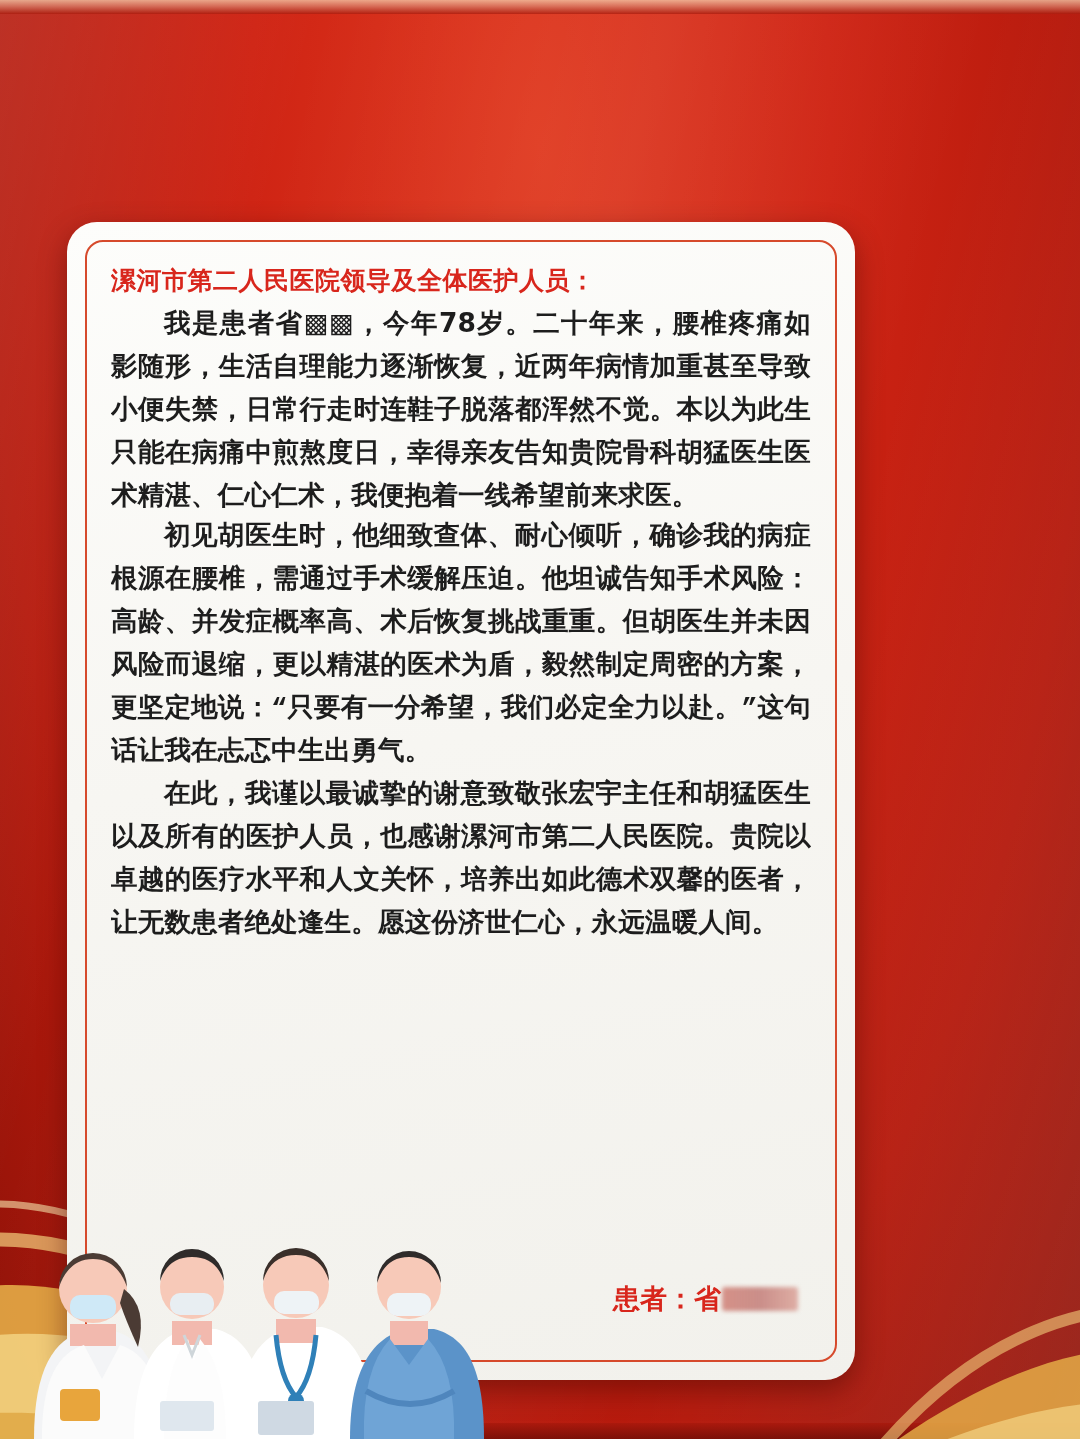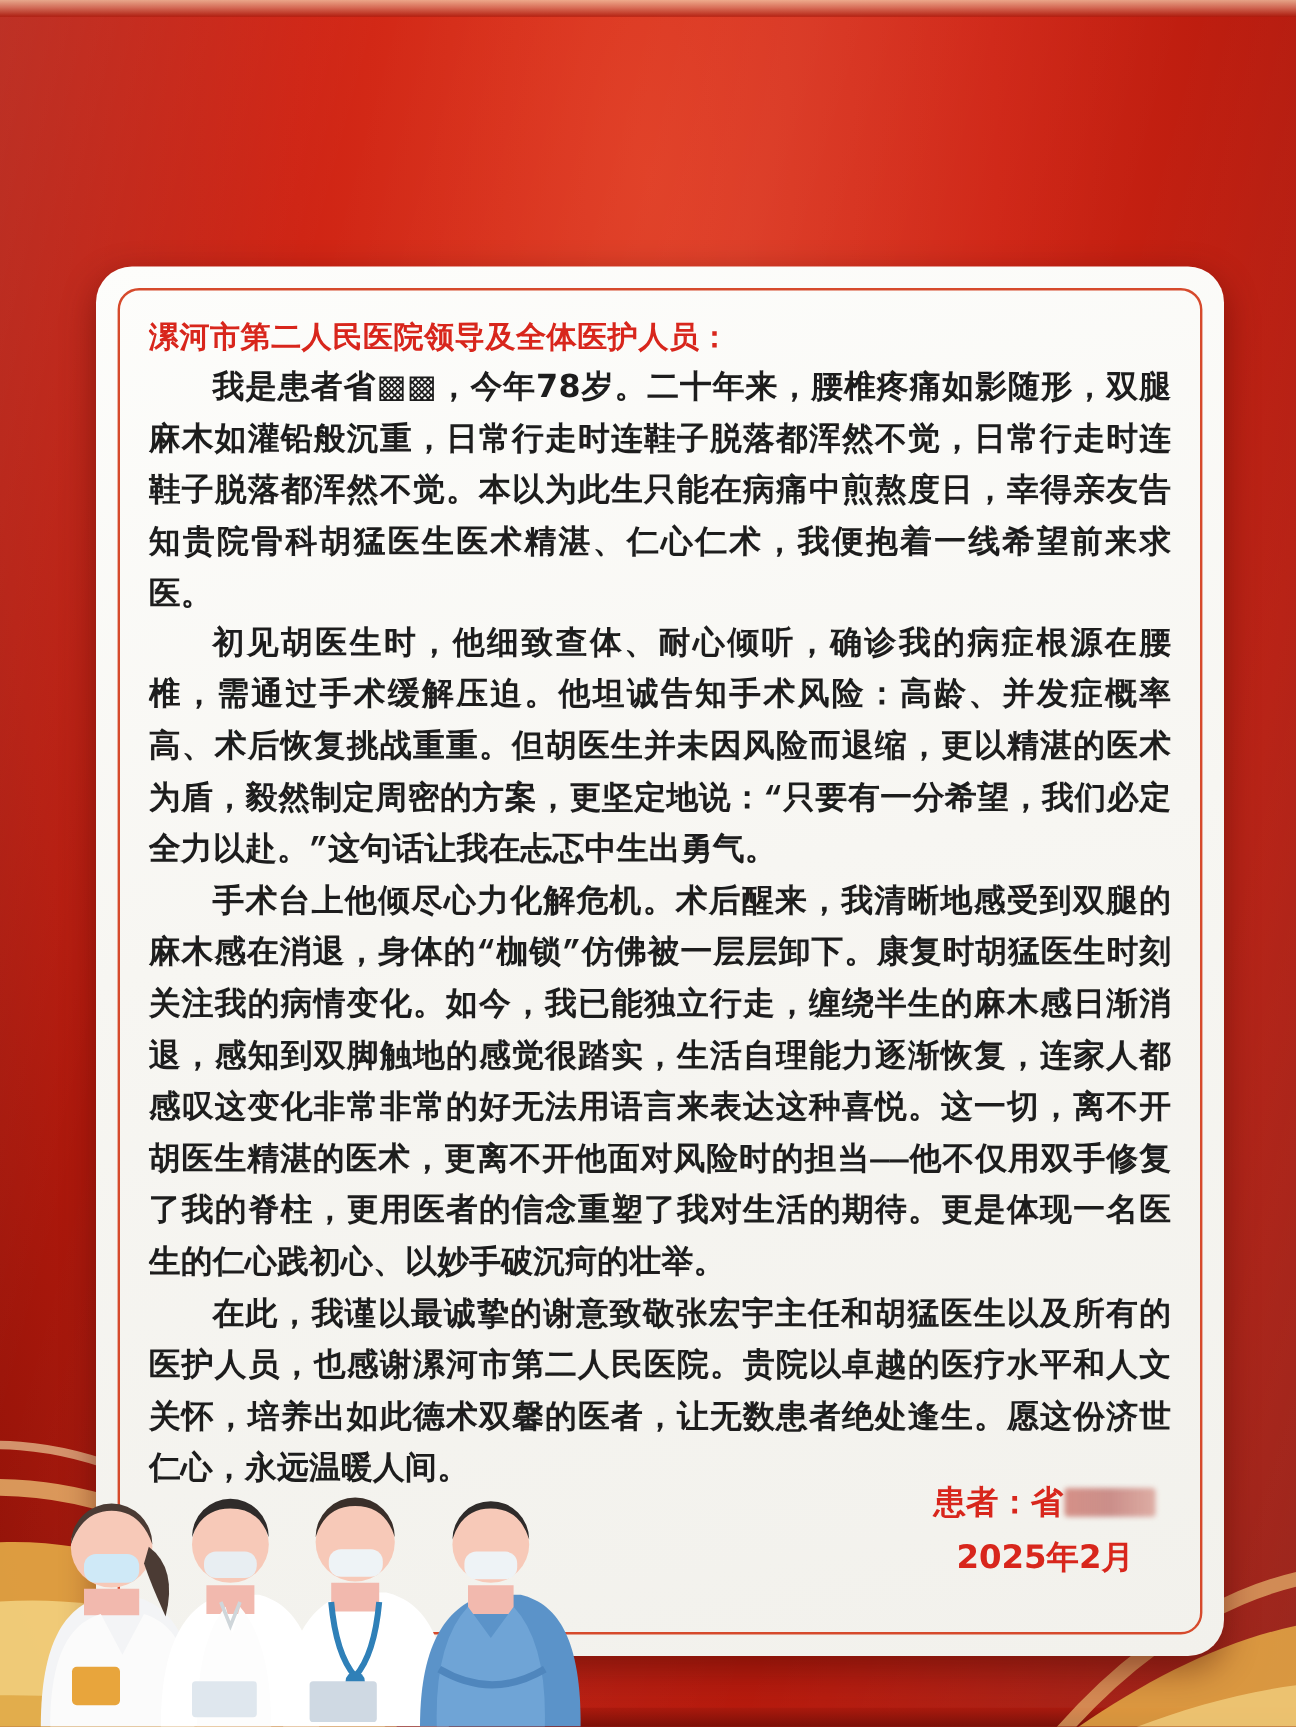--- a/index.html
+++ b/index.html
@@ -75,23 +75,23 @@
     -webkit-background-clip: text;
     background-clip: text;
     -webkit-text-fill-color: transparent;
     text-shadow: 0 4px 6px rgba(90,10,4,.45);
     filter: drop-shadow(2px 3px 2px rgba(110,18,6,.6));
   }
 
   
   .letter-card {
     position: absolute;
-    left: 80px;
+    left: 67px;
     top: 222px;
-    width: 940px;
+    width: 788px;
     height: 1158px;
     background: linear-gradient(170deg, #fdfdfb 0%, #f7f6f2 45%, #f2f1ec 100%);
     border-radius: 30px;
     box-shadow: 0 10px 28px rgba(60,6,2,.45);
   }
   .letter-inner-border {
     position: absolute;
     left: 18px; top: 18px; right: 18px; bottom: 18px;
     border: 2px solid #d64a2c;
     border-radius: 18px;
@@ -186,31 +186,29 @@
   </svg>
 
 
   <div class="letter-card">
     <div class="letter-inner-border"></div>
 
     <div class="letter-body">
 
       <div class="salutation">漯河市第二人民医院领导及全体医护人员：</div>
 
-      <p class="para">我是患者省▩▩，今年78岁。二十年来，腰椎疼痛如影随形，双腿麻木如灌铅般沉重，日常行走时连鞋子脱落都浑然不觉，日常行走时连鞋子脱落都浑然不觉。本以为此生只能在病痛中煎熬度日，幸得亲友告知贵院骨科胡猛医生医术精湛、仁心仁术，我便抱着一线希望前来求医。</p>
+      <p class="para">我是患者省▩▩，今年78岁。二十年来，腰椎疼痛如影随形，生活自理能力逐渐恢复，近两年病情加重甚至导致小便失禁，日常行走时连鞋子脱落都浑然不觉。本以为此生只能在病痛中煎熬度日，幸得亲友告知贵院骨科胡猛医生医术精湛、仁心仁术，我便抱着一线希望前来求医。</p>
       <p class="para">初见胡医生时，他细致查体、耐心倾听，确诊我的病症根源在腰椎，需通过手术缓解压迫。他坦诚告知手术风险：高龄、并发症概率高、术后恢复挑战重重。但胡医生并未因风险而退缩，更以精湛的医术为盾，毅然制定周密的方案，更坚定地说：“只要有一分希望，我们必定全力以赴。”这句话让我在忐忑中生出勇气。</p>
-      <p class="para">手术台上他倾尽心力化解危机。术后醒来，我清晰地感受到双腿的麻木感在消退，身体的“枷锁”仿佛被一层层卸下。康复时胡猛医生时刻关注我的病情变化。如今，我已能独立行走，缠绕半生的麻木感日渐消退，感知到双脚触地的感觉很踏实，生活自理能力逐渐恢复，连家人都感叹这变化非常非常的好无法用语言来表达这种喜悦。这一切，离不开胡医生精湛的医术，更离不开他面对风险时的担当——他不仅用双手修复了我的脊柱，更用医者的信念重塑了我对生活的期待。更是体现一名医生的仁心践初心、以妙手破沉疴的壮举。</p>
       <p class="para">在此，我谨以最诚挚的谢意致敬张宏宇主任和胡猛医生以及所有的医护人员，也感谢漯河市第二人民医院。贵院以卓越的医疗水平和人文关怀，培养出如此德术双馨的医者，让无数患者绝处逢生。愿这份济世仁心，永远温暖人间。</p>
     </div>
 
     <div class="signature">
       <div>
         <span>患者：省</span><span class="redacted"></span>
       </div>
-      <div>2025年2月</div>
     </div>
   </div>
 
   <svg class="staff" viewBox="0 0 470 300">
 
     <g>
       <path d="M20,300 C20,230 40,200 70,192 L100,192 C130,200 150,230 150,300 Z" fill="#f3f4f6"></path>
       <path d="M56,185 h46 v22 h-46 Z" fill="#f2b9ae"></path>
       <circle cx="79" cy="150" r="34" fill="#f7c9b8"></circle>
       <path d="M45,148 a34,34 0 0 1 68,0 q-10,-28 -34,-28 q-24,0 -34,28 Z" fill="#4b3b34"></path>

